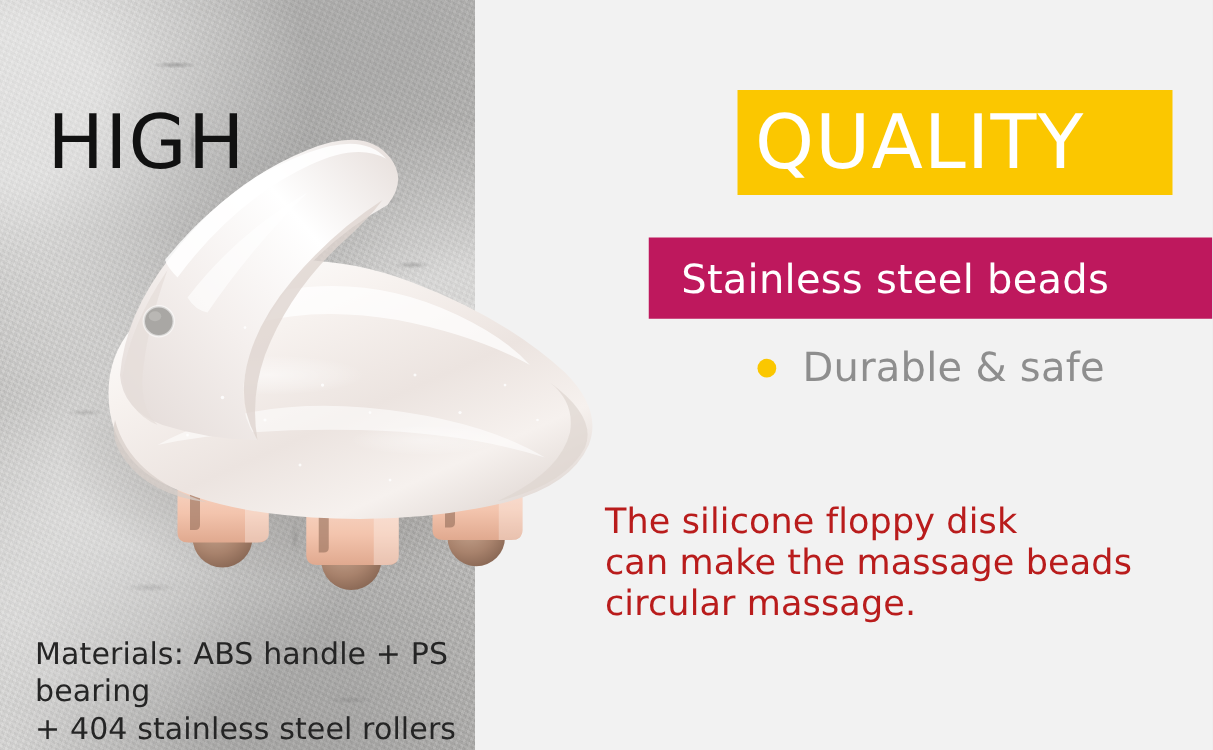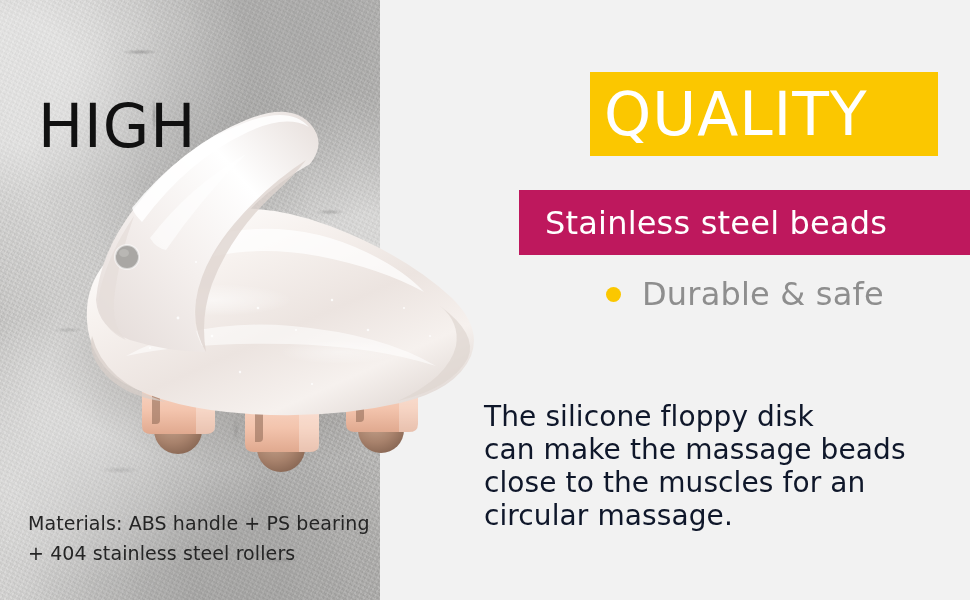--- a/index.html
+++ b/index.html
@@ -71,32 +71,32 @@
     pointer-events: none;
   }
 
   
   .materials-caption {
     position: absolute;
     left: 28px;
     top: 508px;
     width: 350px;
     color: #252525;
-    font-size: 19px;
+    font-size: 24px;
     line-height: 30px;
     letter-spacing: 0.1px;
   }
 
   .headline {
     position: absolute;
     left: 38px;
     top: 72px;
     height: 84px;
     display: flex;
-    align-items: flex-end;
+    align-items: center;
   }
   .headline-plain {
     font-size: 60px;
     font-weight: 400;
     color: #111111;
     letter-spacing: 1px;
     line-height: 1;
     padding-right: 16px;
   }
   .headline-highlight {
@@ -164,21 +164,21 @@
     font-weight: 400;
     letter-spacing: 0.2px;
     line-height: 1;
   }
 
   .description {
     position: absolute;
     left: 484px;
     top: 400px;
     width: 470px;
-    color: #0f172a;
+    color: #b91c1c;
     font-size: 28px;
     line-height: 33px;
     letter-spacing: 0.1px;
   }
   .description-line { display: block; white-space: nowrap; }
 </style>
 </head>
 <body>
 
 <div id="poster">
@@ -343,17 +343,16 @@
   <ul class="bullet-list">
     <li class="bullet-item">
       <span class="bullet-dot"></span>
       <span class="bullet-label">Durable &amp; safe</span>
     </li>
   </ul>
 
   <div class="description">
     <span class="description-line">The silicone floppy disk</span>
     <span class="description-line">can make the massage beads</span>
-    <span class="description-line">close to the muscles for an</span>
     <span class="description-line">circular massage.</span>
   </div>
 
 </div>
 
 </body></html>

